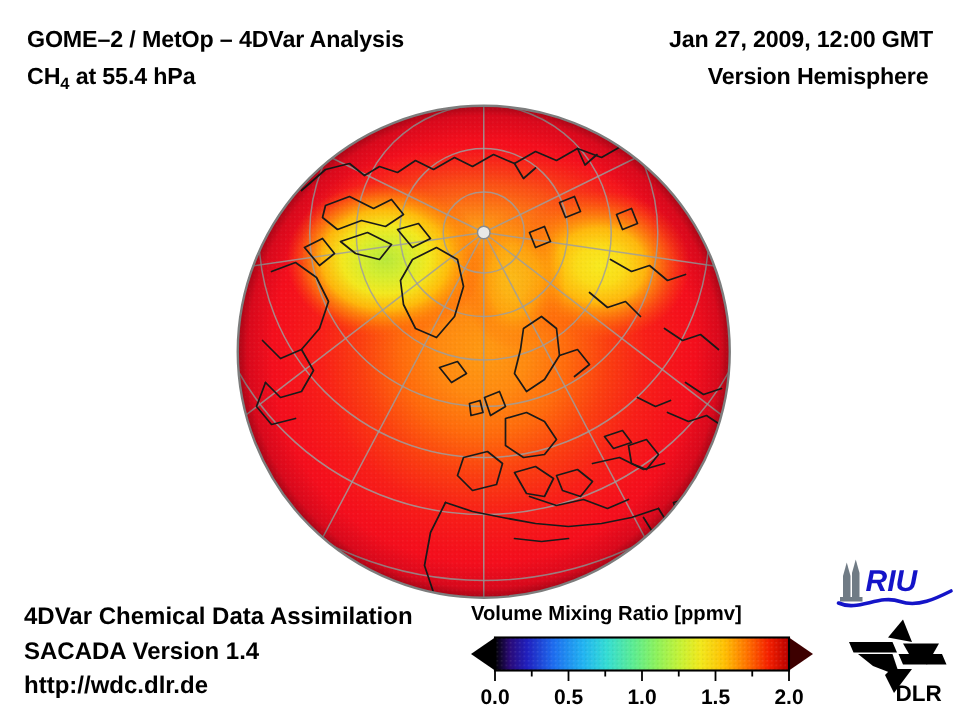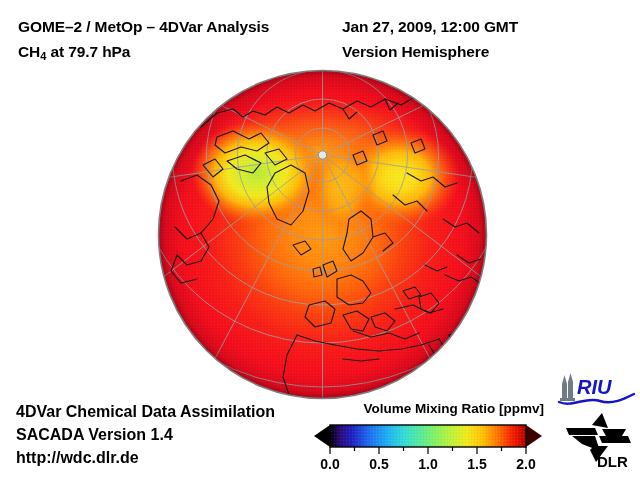--- a/index.html
+++ b/index.html
@@ -30,21 +30,21 @@
     position: absolute;
     left: 18px;
     top: 14px;
     width: 370px;
   }
   .hdr-right {
     position: absolute;
     right: 18px;
     top: 14px;
     width: 280px;
-    text-align: left;
+    text-align: right;
   }
   .hdr-line {
     font-size: 15.5px;
     font-weight: bold;
     line-height: 25px;
     white-space: nowrap;
     letter-spacing: -0.1px;
   }
   .hdr-right .hdr-line.second {
     padding-right: 3px;
@@ -87,21 +87,21 @@
   
   .cbar-block {
     position: absolute;
     left: 312px;
     top: 400px;
     width: 232px;
   }
   .cbar-title {
     font-size: 13.5px;
     font-weight: bold;
-    text-align: right;
+    text-align: left;
     line-height: 18px;
     white-space: nowrap;
     margin-left: 2px;
   }
   .cbar-svg {
     display: block;
     margin-top: 4px;
   }
 
   
@@ -120,21 +120,21 @@
     height: 60px;
   }
 </style>
 </head>
 <body>
 
 <div class="page">
 
   <div class="hdr-left">
     <div class="hdr-line">GOME–2 / MetOp – 4DVar Analysis</div>
-    <div class="hdr-line"><span>CH</span><sub>4</sub><span> at 79.7 hPa</span></div>
+    <div class="hdr-line"><span>CH</span><sub>4</sub><span> at 55.4 hPa</span></div>
   </div>
 
   <div class="hdr-right">
     <div class="hdr-line">Jan 27, 2009, 12:00 GMT</div>
     <div class="hdr-line second">Version Hemisphere</div>
   </div>
 
   <div class="globe-wrap">
     <svg class="globe-svg" viewBox="0 0 331 331" xmlns="http://www.w3.org/2000/svg">
       <defs>

